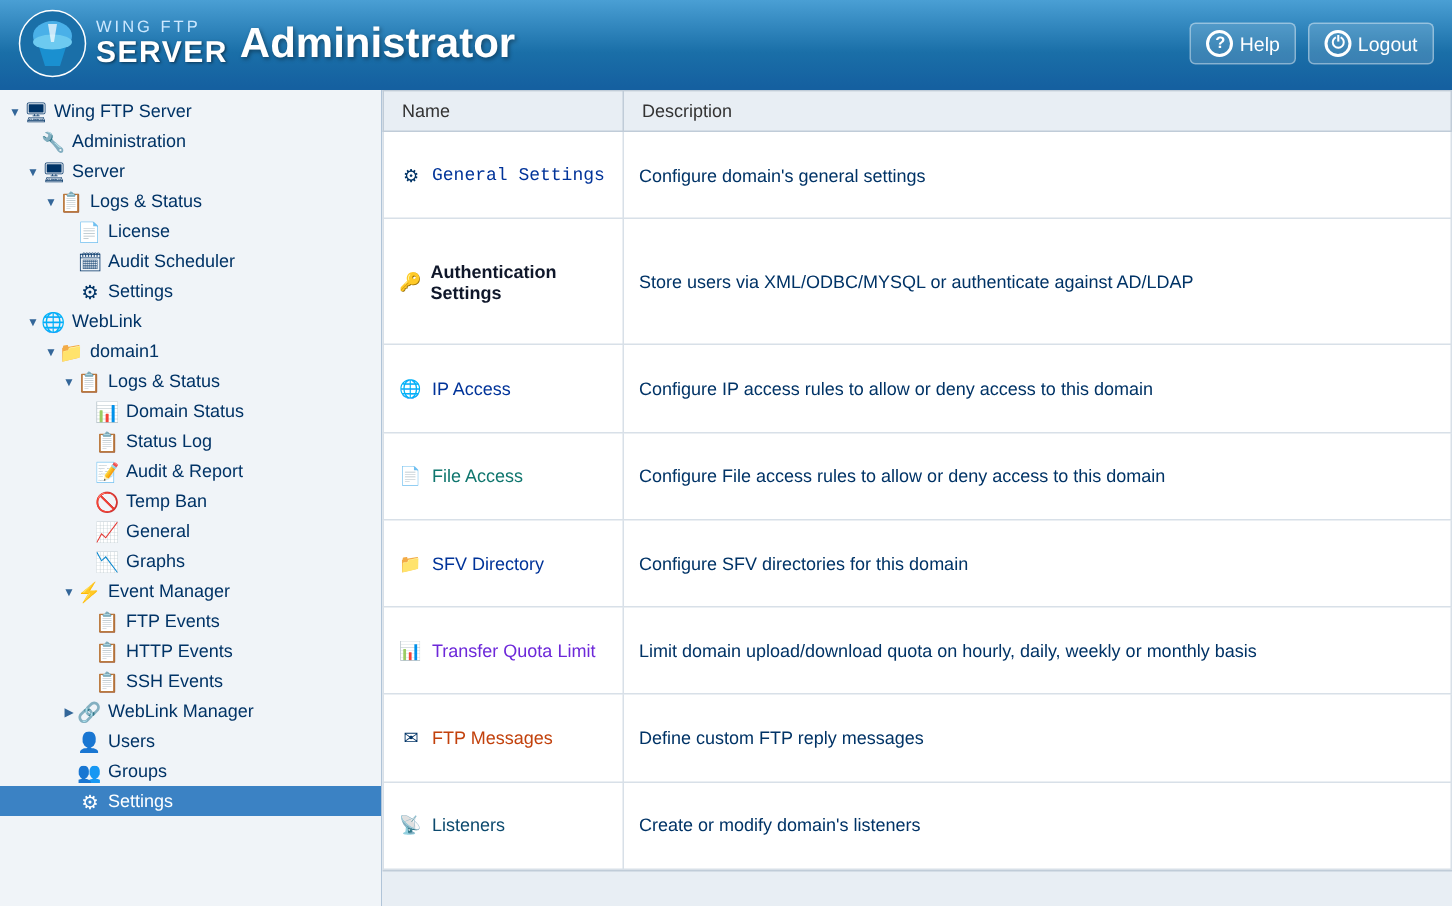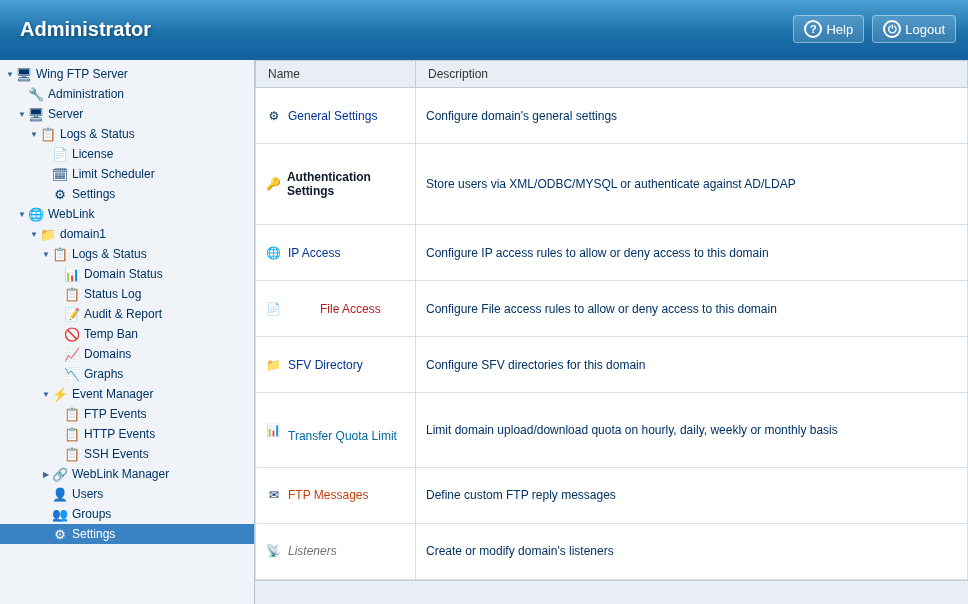--- a/index.html
+++ b/index.html
@@ -35,21 +35,21 @@
       text-shadow: 1px 1px 2px rgba(0,0,0,0.5);
       letter-spacing: 1px;
     }
     .logo-wing {
       font-size: 11px;
       color: #cce8ff;
       font-weight: normal;
       letter-spacing: 2px;
     }
     .header-title {
-      font-size: 20px;
+      font-size: 28px;
       color: #fff;
       font-weight: bold;
       margin-left: 8px;
       text-shadow: 1px 1px 3px rgba(0,0,0,0.4);
     }
     .header-buttons {
       position: absolute;
       right: 12px;
       top: 50%;
       transform: translateY(-50%);
@@ -204,20 +204,33 @@
 
     
     .sidebar::-webkit-scrollbar { width: 8px; }
     .sidebar::-webkit-scrollbar-track { background: #e8eef4; }
     .sidebar::-webkit-scrollbar-thumb { background: #a0b8cc; border-radius: 4px; }
   </style>
 </head>
 <body>
 
 <div class="header">
+  <div class="logo-area">
+    <svg class="logo-icon" viewBox="0 0 46 46">
+      <ellipse cx="23" cy="23" rx="22" ry="22" fill="#1a6fa8" stroke="#fff" stroke-width="1"></ellipse>
+      <ellipse cx="23" cy="18" rx="13" ry="10" fill="#4ab0e8"></ellipse>
+      <polygon points="13,22 33,22 28,38 18,38" fill="#1a90d0"></polygon>
+      <ellipse cx="23" cy="22" rx="13" ry="5" fill="#6dcaf0"></ellipse>
+      <polygon points="20,10 26,10 24,22 22,22" fill="#fff" opacity="0.7"></polygon>
+    </svg>
+    <div class="logo-text">
+      <span class="logo-wing">WING FTP</span>
+      <span class="logo-server">SERVER</span>
+    </div>
+  </div>
   <span class="header-title">Administrator</span>
   <div class="header-buttons">
     <button class="header-btn">
       <span class="btn-icon">?</span>
       <span>Help</span>
     </button>
     <button class="header-btn">
       <span class="btn-icon">⏻</span>
       <span>Logout</span>
     </button>
@@ -248,21 +261,21 @@
         <span class="item-label">Logs &amp; Status</span>
       </div>
       <div class="tree-item indent-3">
         <span class="toggle-arrow leaf"></span>
         <span class="item-icon">📄</span>
         <span class="item-label">License</span>
       </div>
       <div class="tree-item indent-3">
         <span class="toggle-arrow leaf"></span>
         <span class="item-icon">🗓</span>
-        <span class="item-label">Limit Scheduler</span>
+        <span class="item-label">Audit Scheduler</span>
       </div>
       <div class="tree-item indent-3">
         <span class="toggle-arrow leaf"></span>
         <span class="item-icon">⚙</span>
         <span class="item-label">Settings</span>
       </div>
       <div class="tree-item indent-1">
         <span class="toggle-arrow open"></span>
         <span class="item-icon">🌐</span>
         <span class="item-label">WebLink</span>
@@ -293,21 +306,21 @@
         <span class="item-label">Audit &amp; Report</span>
       </div>
       <div class="tree-item indent-4">
         <span class="toggle-arrow leaf"></span>
         <span class="item-icon">🚫</span>
         <span class="item-label">Temp Ban</span>
       </div>
       <div class="tree-item indent-4">
         <span class="toggle-arrow leaf"></span>
         <span class="item-icon">📈</span>
-        <span class="item-label">Domains</span>
+        <span class="item-label">General</span>
       </div>
       <div class="tree-item indent-4">
         <span class="toggle-arrow leaf"></span>
         <span class="item-icon">📉</span>
         <span class="item-label">Graphs</span>
       </div>
       <div class="tree-item indent-3">
         <span class="toggle-arrow open"></span>
         <span class="item-icon">⚡</span>
         <span class="item-label">Event Manager</span>
@@ -355,21 +368,21 @@
         <tr>
           <th style="width:160px;">Name</th>
           <th>Description</th>
         </tr>
       </thead>
       <tbody id="content-tbody">
       <tr>
             <td>
               <div class="row-name">
                 <span class="row-icon">⚙</span>
-                <span style="color: rgb(0, 51, 153); text-decoration: none;">General Settings</span>
+                <span style="color: rgb(0, 51, 153); text-decoration: none; font-family: Liberation Mono, monospace;">General Settings</span>
               </div>
             </td>
             <td class="desc-text">Configure domain's general settings</td>
           </tr>
           <tr>
             <td>
               <div class="row-name">
                 <span class="row-icon">🔑</span>
                 <span style="color: #0f172a; text-decoration: none; font-weight: bold;">Authentication Settings</span>
               </div>
@@ -382,57 +395,57 @@
                 <span class="row-icon">🌐</span>
                 <span style="color: rgb(0, 51, 153); text-decoration: none;">IP Access</span>
               </div>
             </td>
             <td class="desc-text">Configure IP access rules to allow or deny access to this domain</td>
           </tr>
           <tr>
             <td>
               <div class="row-name">
                 <span class="row-icon">📄</span>
-                <span style="color: #b91c1c; text-decoration: none; margin-left: 32px;">File Access</span>
+                <span style="color: #0f766e; text-decoration: none;">File Access</span>
               </div>
             </td>
             <td class="desc-text">Configure File access rules to allow or deny access to this domain</td>
           </tr>
           <tr>
             <td>
               <div class="row-name">
                 <span class="row-icon">📁</span>
                 <span style="color: rgb(0, 51, 153); text-decoration: none;">SFV Directory</span>
               </div>
             </td>
             <td class="desc-text">Configure SFV directories for this domain</td>
           </tr>
           <tr>
             <td>
               <div class="row-name">
                 <span class="row-icon">📊</span>
-                <span style="color: #0369a1; text-decoration: none; margin-top: 11px;">Transfer Quota Limit</span>
+                <span style="color: #6d28d9; text-decoration: none;">Transfer Quota Limit</span>
               </div>
             </td>
             <td class="desc-text">Limit domain upload/download quota on hourly, daily, weekly or monthly basis</td>
           </tr>
           <tr>
             <td>
               <div class="row-name">
                 <span class="row-icon">✉</span>
                 <span style="color: #c2410c; text-decoration: none;">FTP Messages</span>
               </div>
             </td>
             <td class="desc-text">Define custom FTP reply messages</td>
           </tr>
           <tr>
             <td>
               <div class="row-name">
                 <span class="row-icon">📡</span>
-                <span style="color: #737373; text-decoration: none; font-style: italic;">Listeners</span>
+                <span style="color: #0c4a6e; text-decoration: none;">Listeners</span>
               </div>
             </td>
             <td class="desc-text">Create or modify domain's listeners</td>
           </tr>
         </tbody>
     </table>
     <div class="content-footer"></div>
   </div>
 </div>
 

